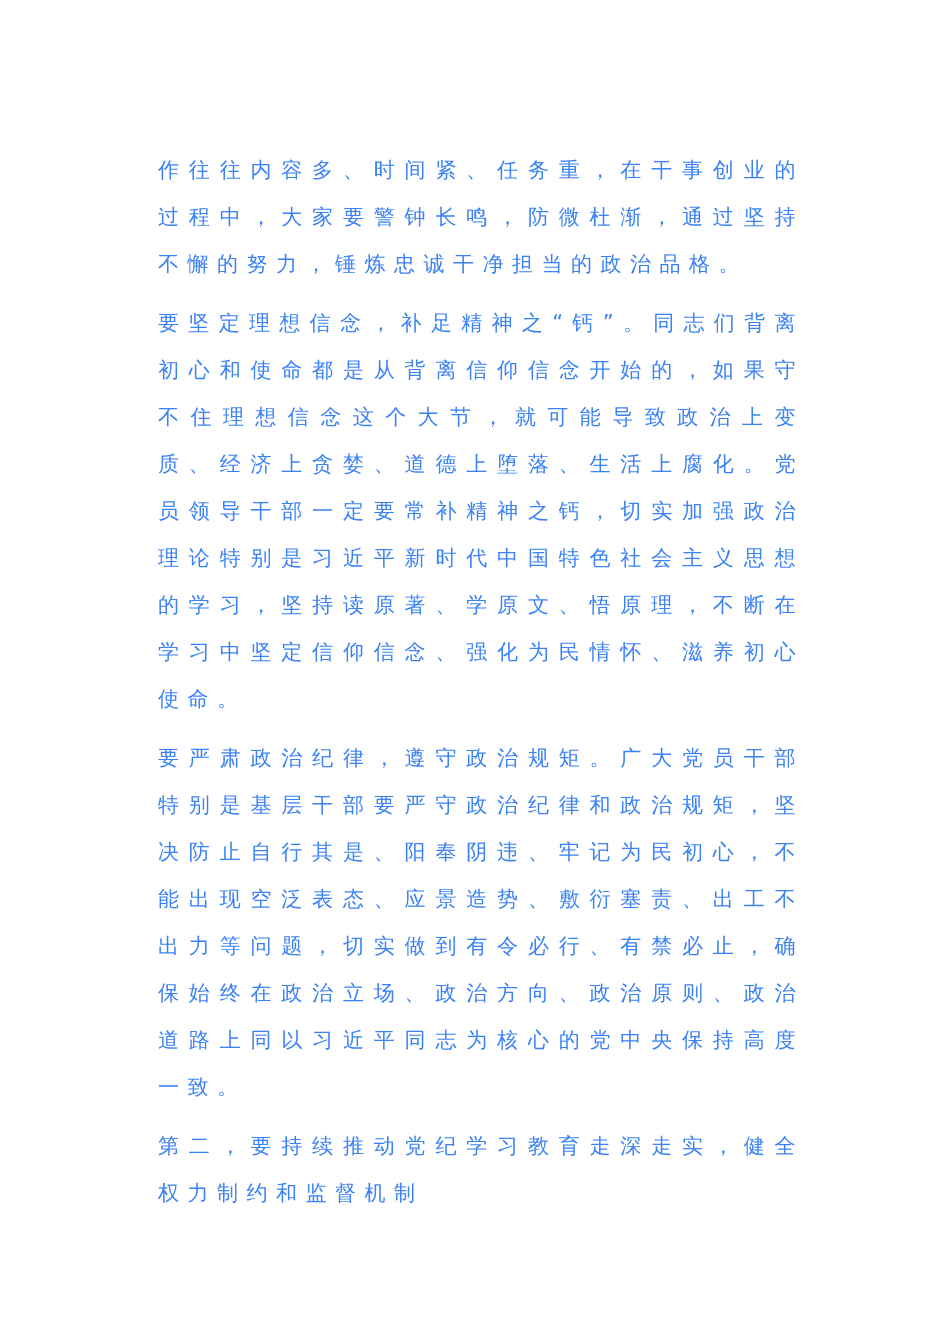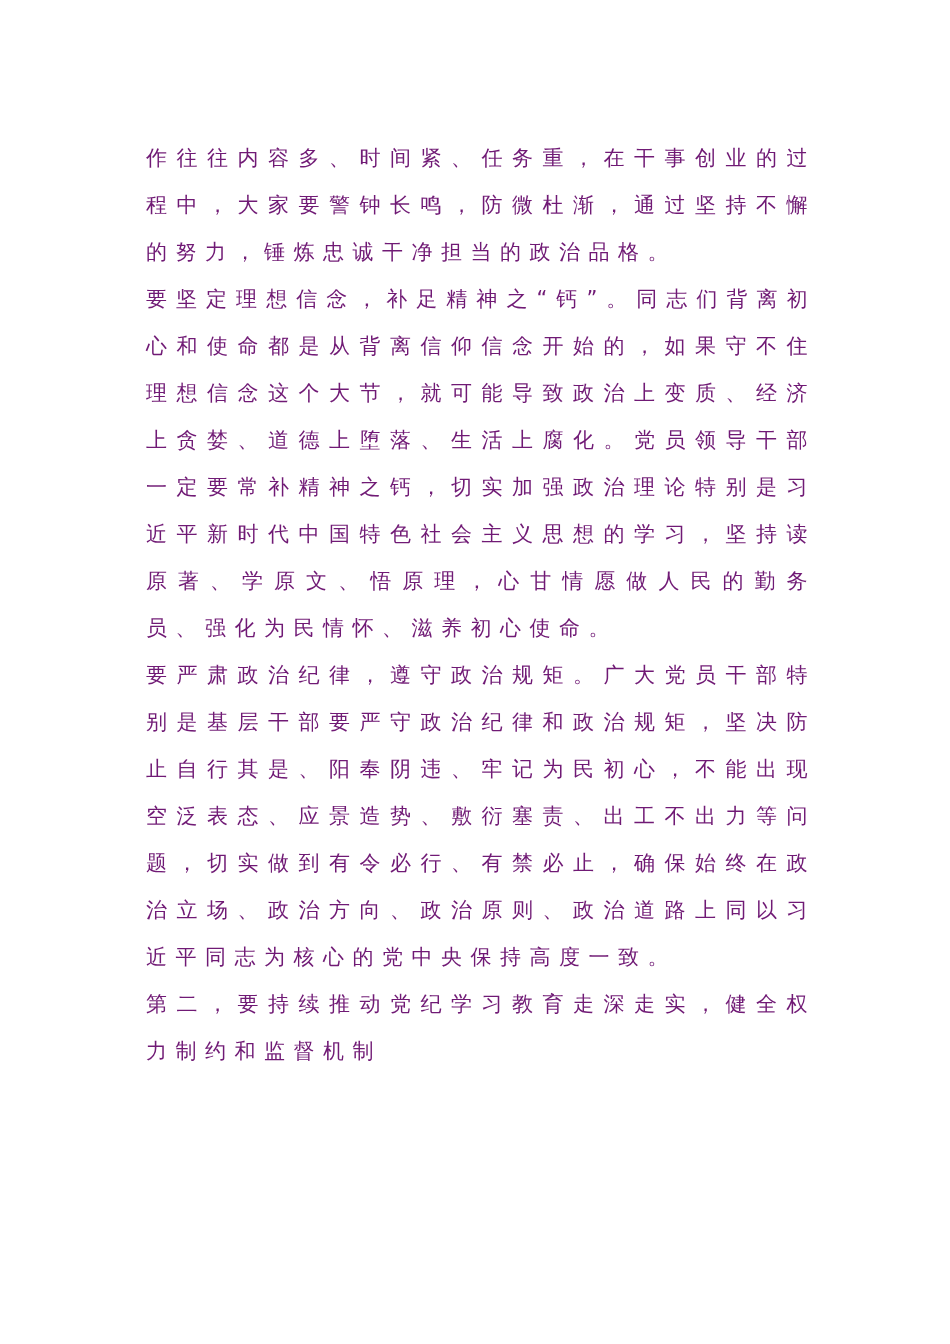--- a/index.html
+++ b/index.html
@@ -13,32 +13,32 @@
       position: relative;
       overflow: hidden;
     }
     .page {
       position: absolute;
       left: 146px;
       top: 135px;
       width: 670px;
     }
     .para {
-      margin: 0;
+      margin: 12px;
       padding: 0;
       font-family: "DejaVu Sans", "Liberation Sans", sans-serif;
       font-size: 21px;
       line-height: 47px;
       letter-spacing: 8.5px;
-      color: #701a75;
+      color: #3b82f6;
       text-align: justify;
       word-break: break-all;
     }
   </style>
 </head>
 <body>
 
 <div class="page">
   <p class="para">作往往内容多、时间紧、任务重，在干事创业的过程中，大家要警钟长鸣，防微杜渐，通过坚持不懈的努力，锤炼忠诚干净担当的政治品格。</p>
-  <p class="para">要坚定理想信念，补足精神之“钙”。同志们背离初心和使命都是从背离信仰信念开始的，如果守不住理想信念这个大节，就可能导致政治上变质、经济上贪婪、道德上堕落、生活上腐化。党员领导干部一定要常补精神之钙，切实加强政治理论特别是习近平新时代中国特色社会主义思想的学习，坚持读原著、学原文、悟原理，心甘情愿做人民的勤务员、强化为民情怀、滋养初心使命。</p>
+  <p class="para">要坚定理想信念，补足精神之“钙”。同志们背离初心和使命都是从背离信仰信念开始的，如果守不住理想信念这个大节，就可能导致政治上变质、经济上贪婪、道德上堕落、生活上腐化。党员领导干部一定要常补精神之钙，切实加强政治理论特别是习近平新时代中国特色社会主义思想的学习，坚持读原著、学原文、悟原理，不断在学习中坚定信仰信念、强化为民情怀、滋养初心使命。</p>
   <p class="para">要严肃政治纪律，遵守政治规矩。广大党员干部特别是基层干部要严守政治纪律和政治规矩，坚决防止自行其是、阳奉阴违、牢记为民初心，不能出现空泛表态、应景造势、敷衍塞责、出工不出力等问题，切实做到有令必行、有禁必止，确保始终在政治立场、政治方向、政治原则、政治道路上同以习近平同志为核心的党中央保持高度一致。</p>
   <p class="para">第二，要持续推动党纪学习教育走深走实，健全权力制约和监督机制</p>
 </div>
 
 </body></html>

